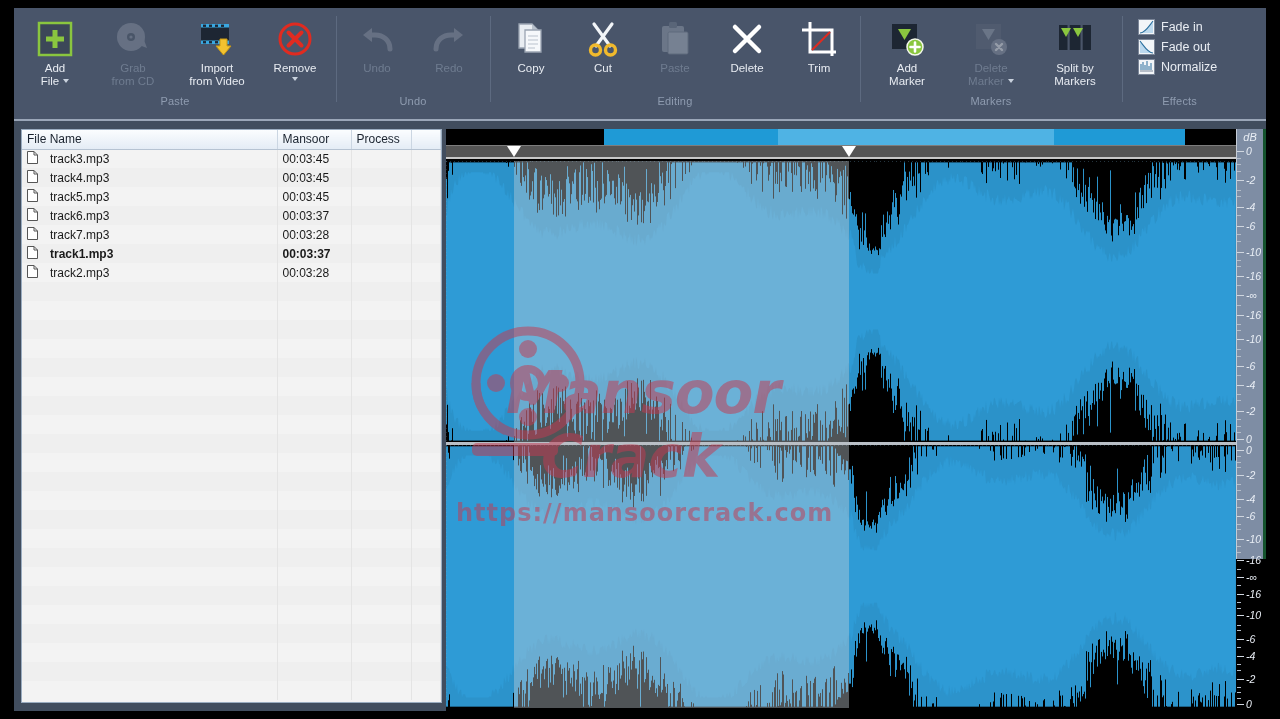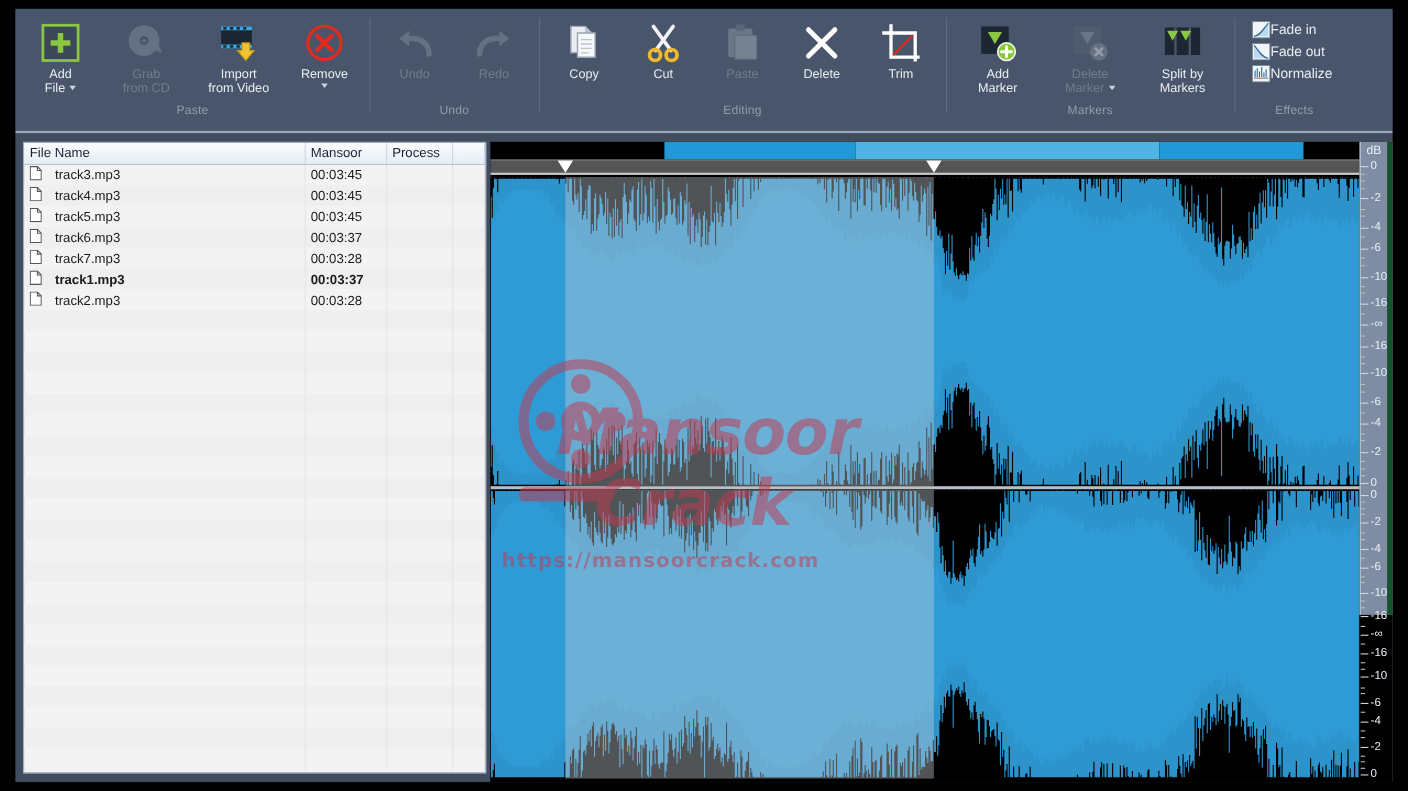--- a/index.html
+++ b/index.html
@@ -60,21 +60,21 @@
   .btn.disabled .btn-ico { opacity: .42; }
   .caret {
     display: inline-block; width: 0; height: 0; vertical-align: middle;
     border-left: 3.5px solid transparent; border-right: 3.5px solid transparent;
     border-top: 4px solid #c9d2de; margin-left: 4px;
   }
   .caret-row { display:block; text-align:center; line-height:8px; }
   .caret-row .caret { margin-left: 0; }
 
   
-  .efx { display:flex; align-items:center; padding:2px 4px; cursor:pointer; }
+  .efx { display:flex; align-items:center; gap:6px; padding:2px 4px; cursor:pointer; }
   .efx-ico { width:17px; height:16px; flex:none; }
   .efx-lbl { font-size:12.5px; color:#e8ecf2; }
 
   
   .filepanel {
     position: absolute; left: 7px; top: 121px;
     width: 421px; height: 574px;
     background: #f3f3f3;
     border: 1px solid #9aacc0;
   }
@@ -160,31 +160,32 @@
   }
   .wm-title2 {
     position: absolute; left: 95px; top: 112px;
     font-family: "DejaVu Sans", sans-serif; font-weight: bold;
     font-size: 58px; color: #c23b52; letter-spacing: -1px;
     font-style: italic;
   }
   .wm-url {
     position: absolute; left: 10px; top: 188px;
     font-family: "DejaVu Sans", sans-serif; font-weight: bold;
-    font-size: 18px; color: #c23b52; letter-spacing: 1px; text-align: center;
+    font-size: 24px; color: #c23b52; letter-spacing: 1px; text-align: center;
   }
   .wm-logo { position: absolute; left: 20px; top: 10px; }
 
   
   .dbruler {
     position: absolute; left: 790px; top: 0;
     width: 30px; height: 430px;
     background: #7e8da4;
     border-left: 1px solid #c5ccd6;
-    border-right: 5px solid #14532d;
+    border-right: 3px solid #14532d;
+    font-style: italic;
   }
   .db-head {
     text-align: center; font-size: 11px; color: #e9eef5;
     padding-top: 2px; height: 16px;
   }
   .db-scale { position: absolute; left: 0; width: 30px; }
   .db-tick {
     position: absolute; left: 0; width: 7px; height: 1px;
     background: #cfd6df;
   }

